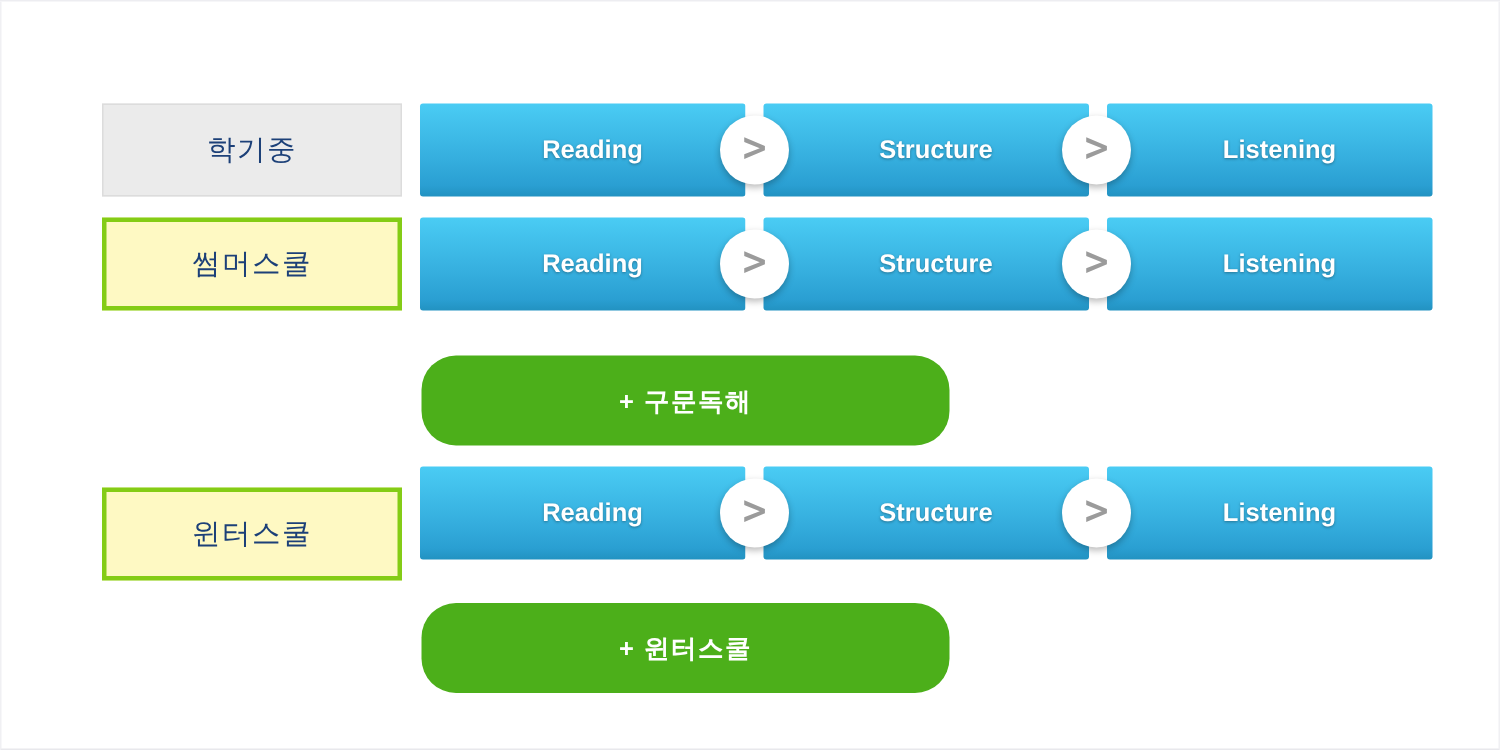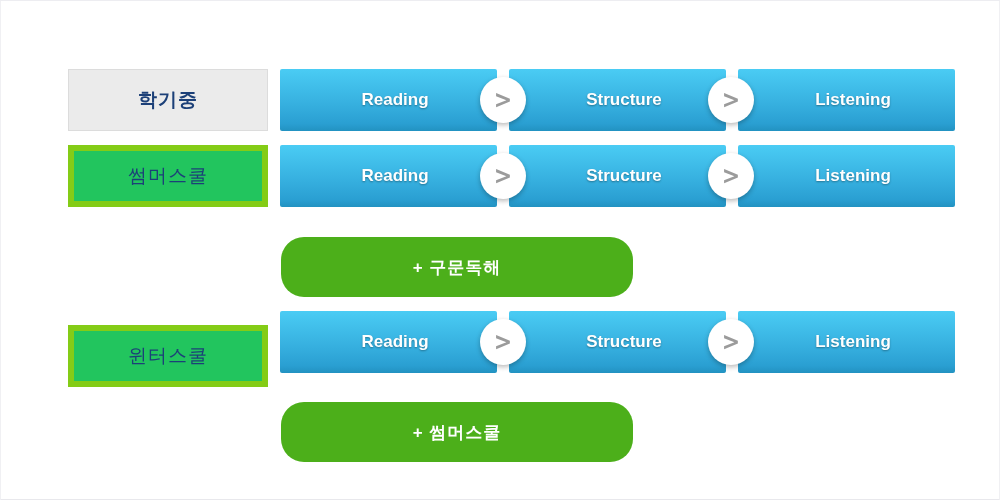--- a/index.html
+++ b/index.html
@@ -19,22 +19,22 @@
     pointer-events:none;
   }
   
   .label-box{
     position:absolute;left:68px;width:200px;height:62px;
     box-sizing:border-box;
     display:flex;align-items:center;justify-content:center;
     font-size:19px;letter-spacing:1px;
     color:#1c4078;font-weight:500;
   }
-  .label-filled{background:#ebebeb;border:1px solid #dcdcdc;font-weight:bold;}
-  .label-outline{background:#22c55e;border:6px solid #84cc16;}
+  .label-filled{background:#ebebeb;border:1px solid #dcdcdc;}
+  .label-outline{background:#fef9c3;border:3px solid #84cc16;}
   .lb-1{top:68px;}
   .lb-2{top:144px;}
   .lb-3{top:324px;}
   
   .bar{
     position:absolute;left:280px;width:675px;height:62px;
     display:flex;
   }
   .b-1{top:68px;}
   .b-2{top:144px;}
@@ -130,14 +130,14 @@
   <div class="segment">Listening</div>
   <div class="arrow-circle ac-1">
     <span class="chevron">&gt;</span>
   </div>
   <div class="arrow-circle ac-2">
     <span class="chevron">&gt;</span>
   </div>
 </div>
 
 <div class="pill pill-2">
-  <span>+ 썸머스쿨</span>
+  <span>+ 윈터스쿨</span>
 </div>
 
 </body></html>

